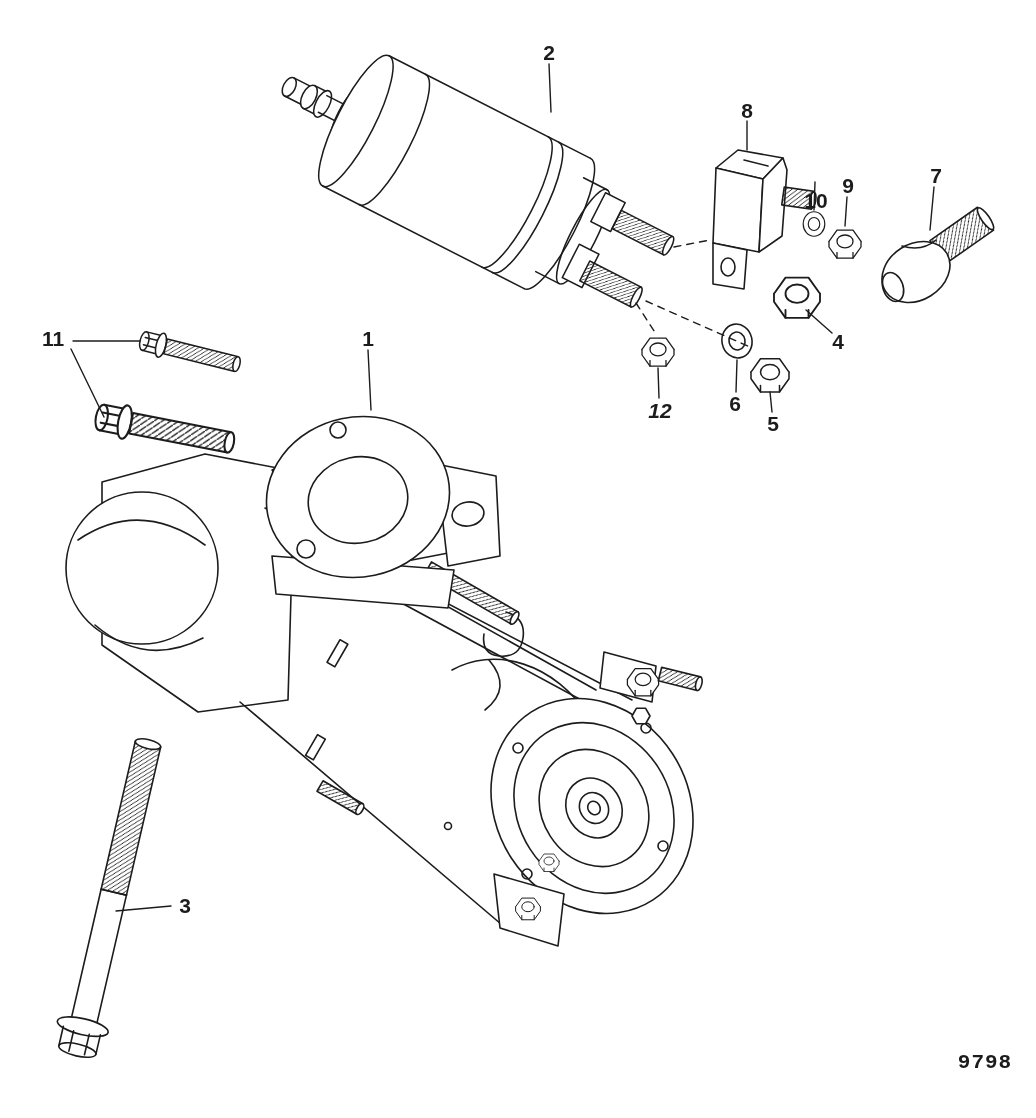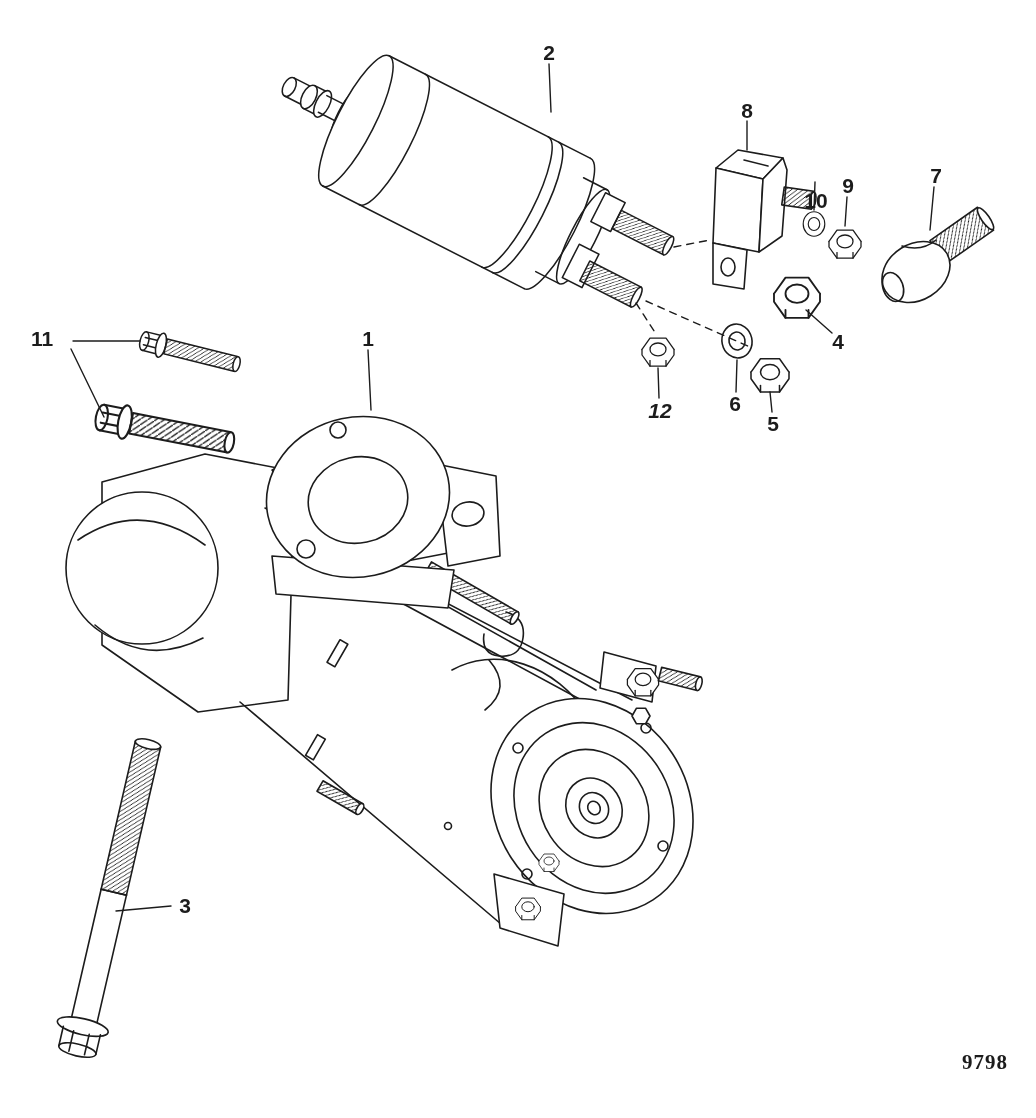--- a/index.html
+++ b/index.html
@@ -27,21 +27,21 @@
     font-size: 21px;
     font-weight: bold;
     color: #1c1c1c;
     line-height: 1;
     user-select: none;
     white-space: nowrap;
   }
   .fig-num {
     position: absolute;
     transform: translate(-50%, -50%);
-    font-family: Liberation Serif, serif;
+    font-family: Liberation Mono, monospace;
     font-size: 21px;
     font-weight: bold;
     color: #1c1c1c;
     letter-spacing: 1px;
   }
 </style>
 </head>
 <body>
 
 <div class="stage">
@@ -266,17 +266,17 @@
   <div class="callout" style="left:368px; top:338px;">1</div>
   <div class="callout" style="left:549px; top:52px;">2</div>
   <div class="callout" style="left:185px; top:905px;">3</div>
   <div class="callout" style="left:838px; top:341px;">4</div>
   <div class="callout" style="left:773px; top:423px;">5</div>
   <div class="callout" style="left:735px; top:403px;">6</div>
   <div class="callout" style="left:936px; top:175px;">7</div>
   <div class="callout" style="left:747px; top:110px;">8</div>
   <div class="callout" style="left:848px; top:185px;">9</div>
   <div class="callout" style="left:816px; top:170px;margin-top:30px;">10</div>
-  <div class="callout" style="left:42px;  top:338px;">11</div>
+  <div class="callout" style="left:53px;  top:338px;">11</div>
   <div class="callout" style="left:660px; top:410px;font-style:italic;">12</div>
 
   <div class="fig-num" style="left:985px; top:1062px;">9798</div>
 </div>
 
 </body></html>

